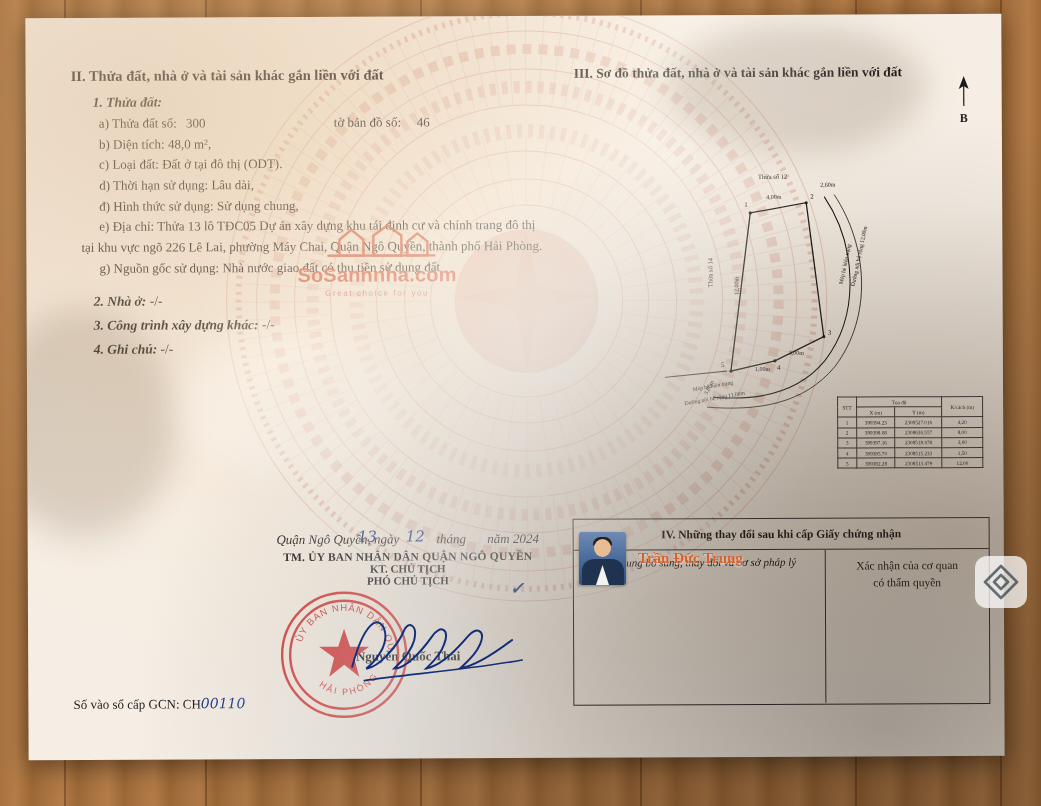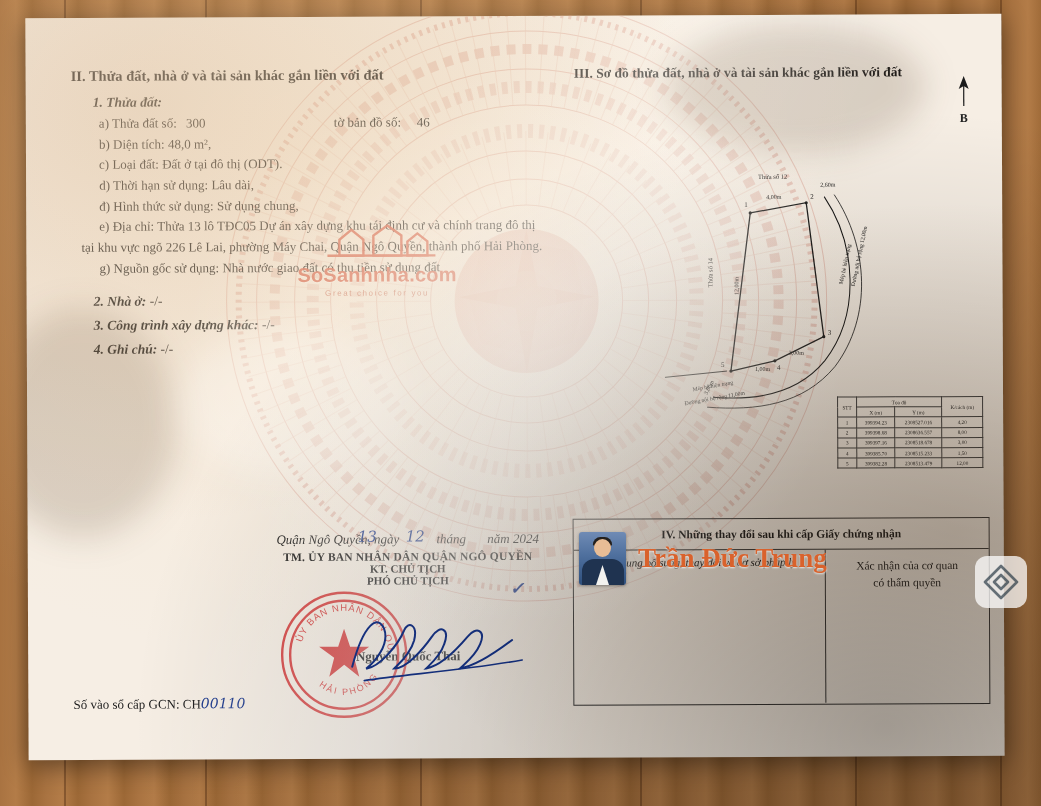--- a/index.html
+++ b/index.html
@@ -387,21 +387,21 @@
     position: absolute;
     left: 50%;
     bottom: 0;
     width: 13px; height: 20px;
     margin-left: -6.5px;
     background: #f2f2ef;
     clip-path: polygon(50% 0, 100% 100%, 0 100%);
   }
   .agent .agent-name {
     font-family: "Liberation Serif", serif;
-    font-size: 27px;
+    font-size: 15px;
     color: #d9622c;
     font-weight: bold;
     margin-left: 12px;
     text-shadow: 0 1px 2px rgba(255,255,255,.75);
     white-space: nowrap;
   }
 
   
   .corner-logo {
     position: absolute;

